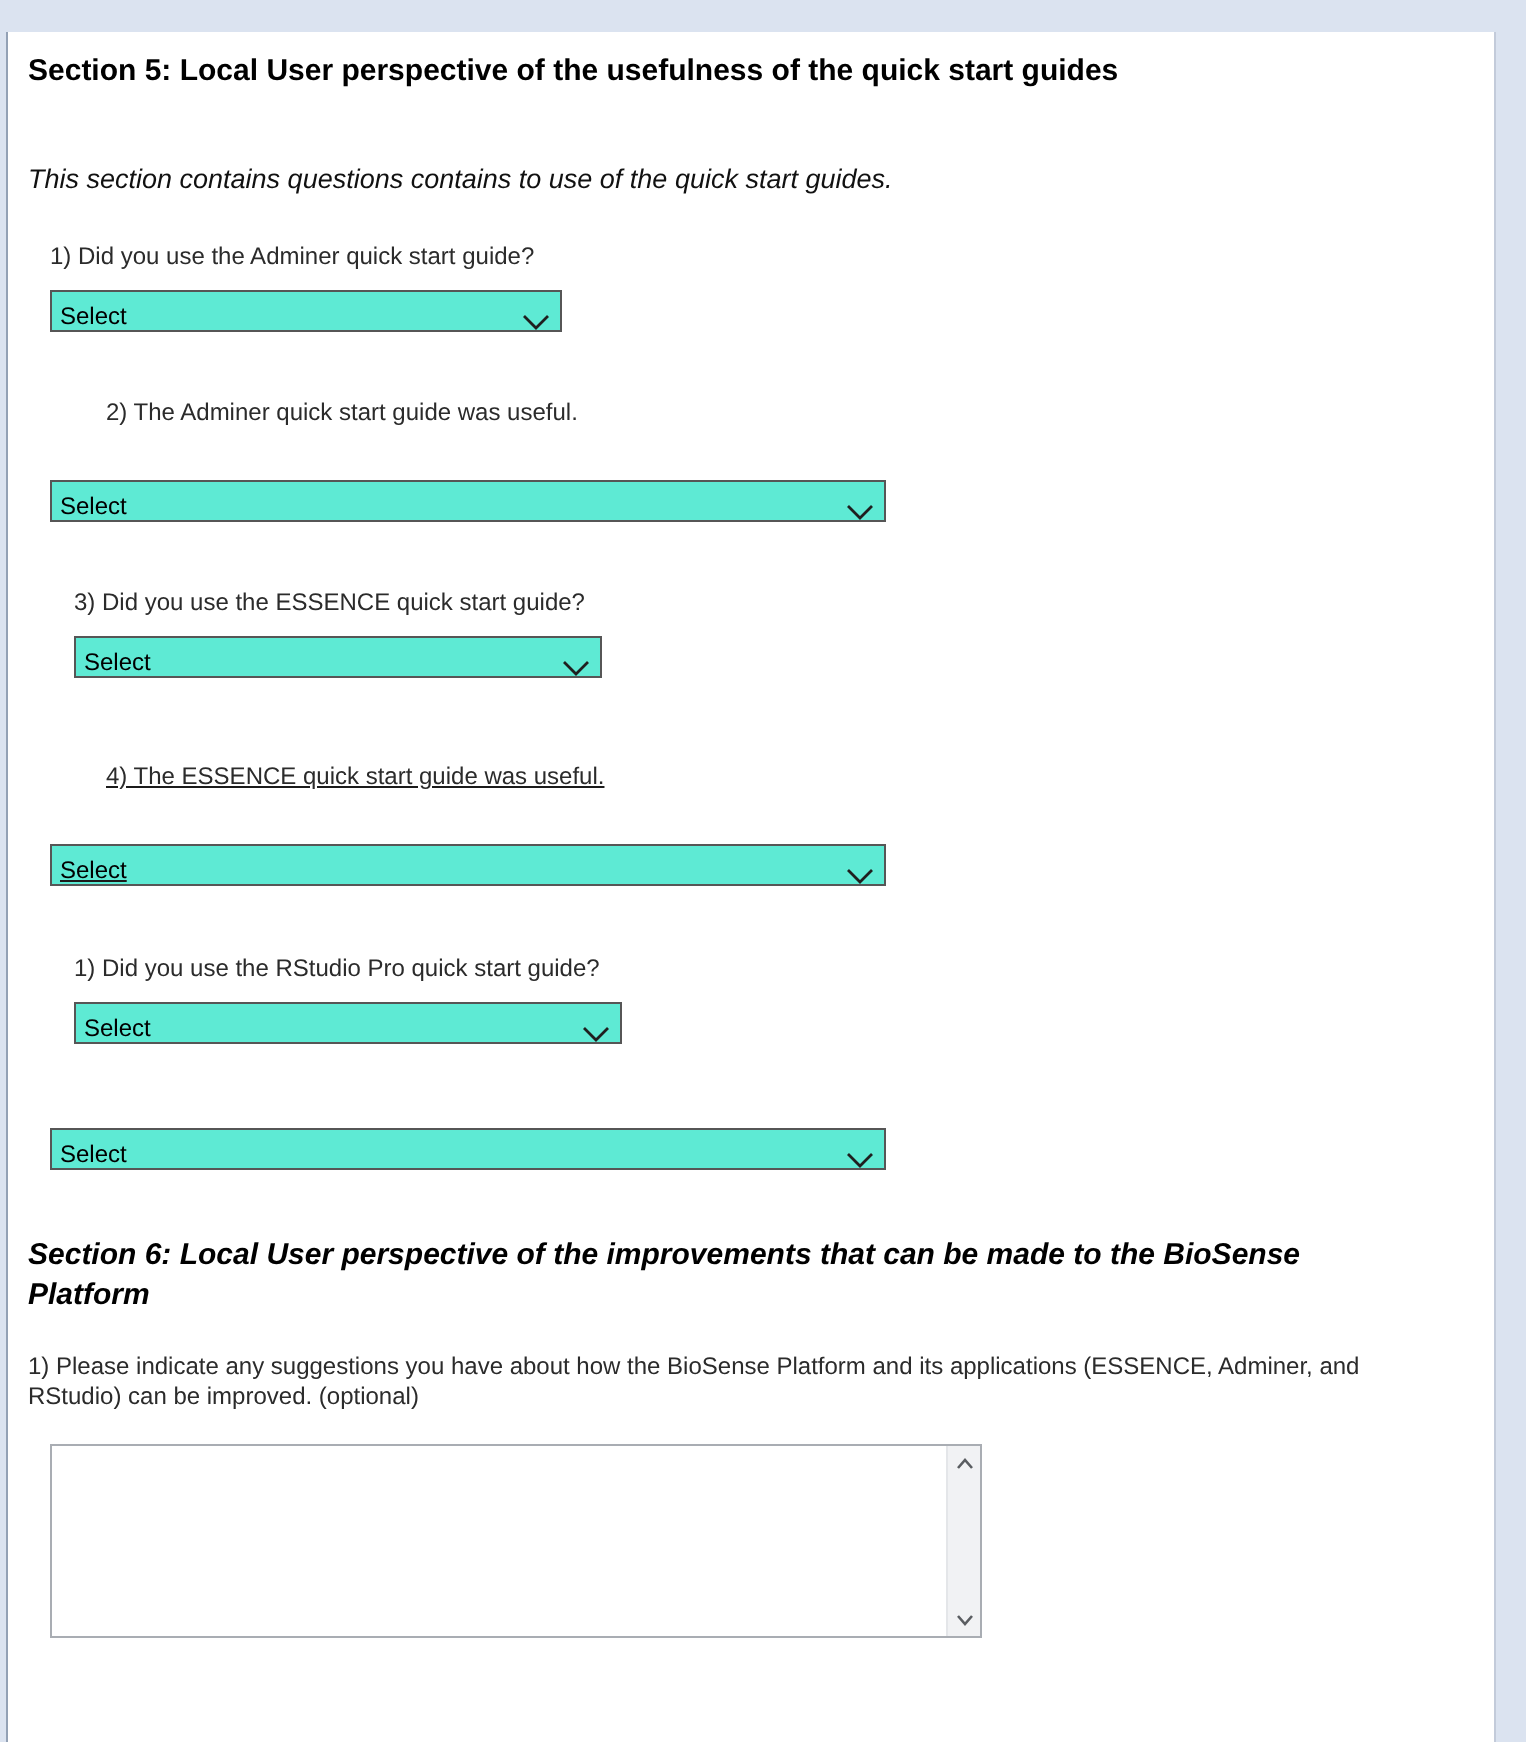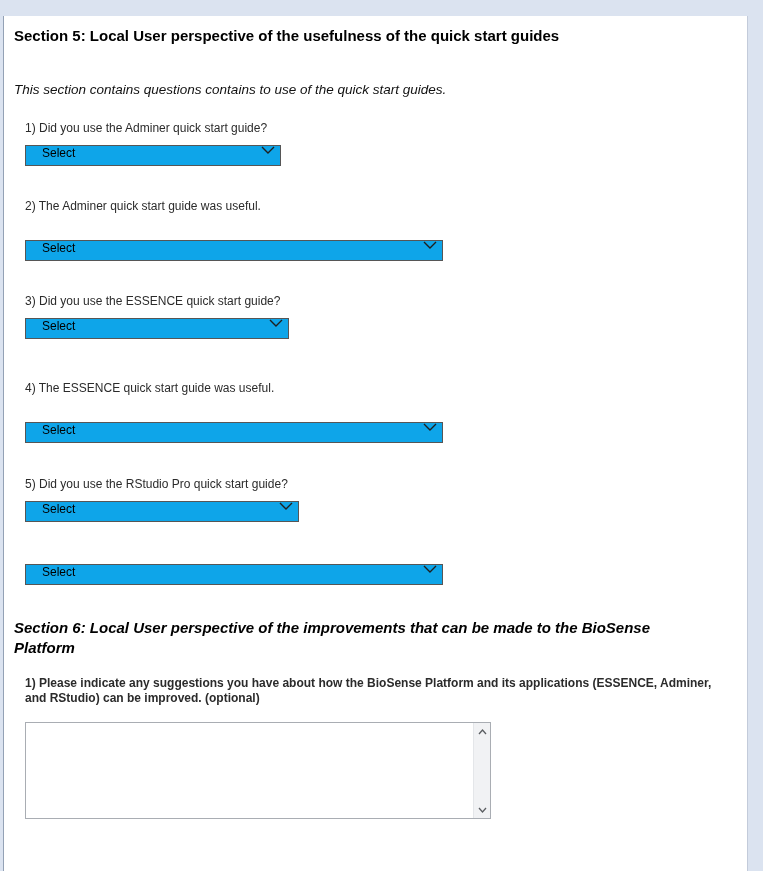--- a/index.html
+++ b/index.html
@@ -36,51 +36,49 @@
   }
   .questions { margin-top: 24px; margin-left: 11px; }
   .question { }
   .q-label {
     font-size: 12px;
     color: #2b2b2b;
     line-height: 15px;
     max-width: 700px;
   }
   .gap-sm .q-label { margin-bottom: 9px; }
-  .gap-lg .q-label { margin-bottom: 26px; }
+  .gap-lg .q-label { margin-bottom: 26px; margin-left: 28px; }
   .mb-33 { margin-bottom: 33px; }
-  .mb-34 { margin-bottom: 34px; }
-  .mb-42 { margin-bottom: 42px; }
+  .mb-34 { margin-bottom: 34px; text-decoration: underline; }
+  .mb-42 { margin-bottom: 42px; margin-left: 12px; }
   .select-box {
     height: 21px;
-    background: #0ea5e9;
+    background: #5eead4;
     border: 1px solid #565656;
     display: flex;
-    align-items: flex-start;
+    align-items: flex-end;
     justify-content: space-between;
-    padding: 0 5px 0 16px;
+    padding: 0 5px 0 4px;
     cursor: default;
   }
   .select-box .sel-text {
     font-size: 12px;
     color: #000000;
   }
   .select-box .chev { display: flex; align-items: center; }
   .w-256 { width: 256px; }
   .w-264 { width: 264px; }
   .w-274 { width: 274px; }
   .w-418 { width: 418px; }
   .section6-title {
     margin-top: 33px;
     font-style: italic;
   }
   .s6-question {
     margin-top: 18px;
-    margin-left: 11px;
-    font-weight: bold;
   }
   .textarea-box {
     margin-top: 16px;
     margin-left: 11px;
     width: 466px;
     height: 97px;
     background: #ffffff;
     border: 1px solid #a9adb3;
     display: flex;
   }
@@ -156,21 +154,21 @@
         <span class="sel-text">Select</span>
         <span class="chev">
           <svg width="14" height="8" viewBox="0 0 14 8">
               <polyline points="1,1 7,7 13,1" fill="none" stroke="#1f1f1f" stroke-width="1.4"></polyline>
             </svg>
         </span>
       </div>
     </div>
 
     <div class="question gap-sm mb-42">
-      <div class="q-label">5) Did you use the RStudio Pro quick start guide?</div>
+      <div class="q-label">1) Did you use the RStudio Pro quick start guide?</div>
       <div class="select-box w-274">
         <span class="sel-text">Select</span>
         <span class="chev">
           <svg width="14" height="8" viewBox="0 0 14 8">
               <polyline points="1,1 7,7 13,1" fill="none" stroke="#1f1f1f" stroke-width="1.4"></polyline>
             </svg>
         </span>
       </div>
     </div>
 

